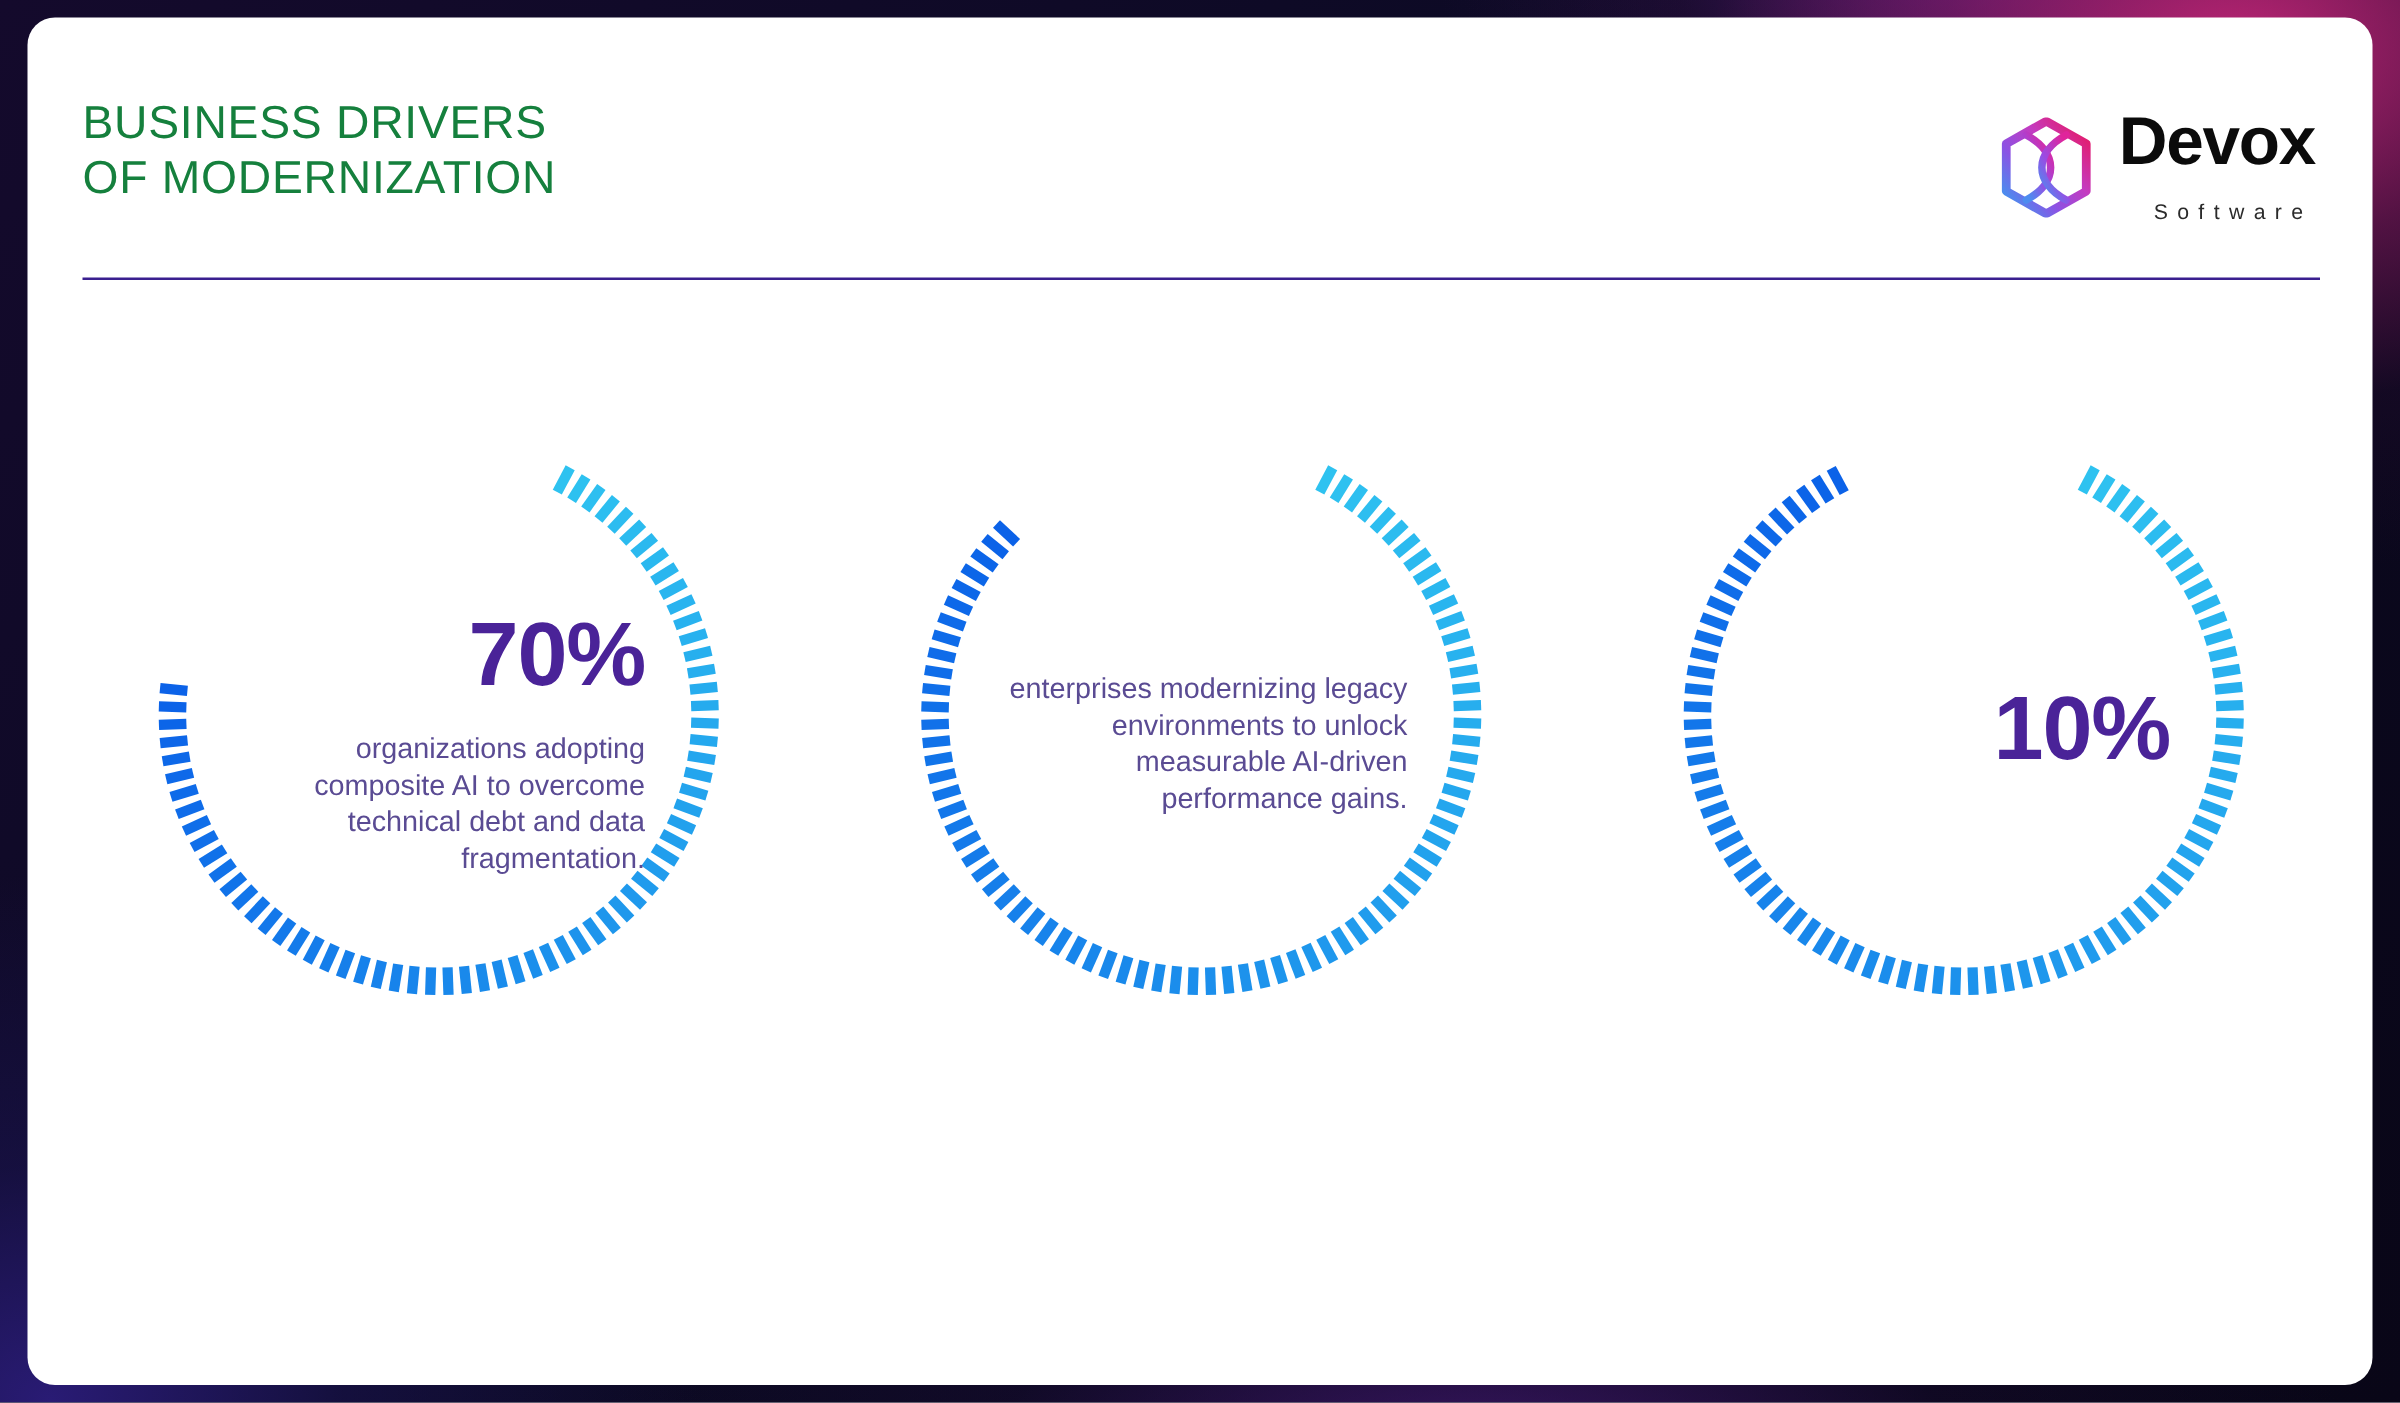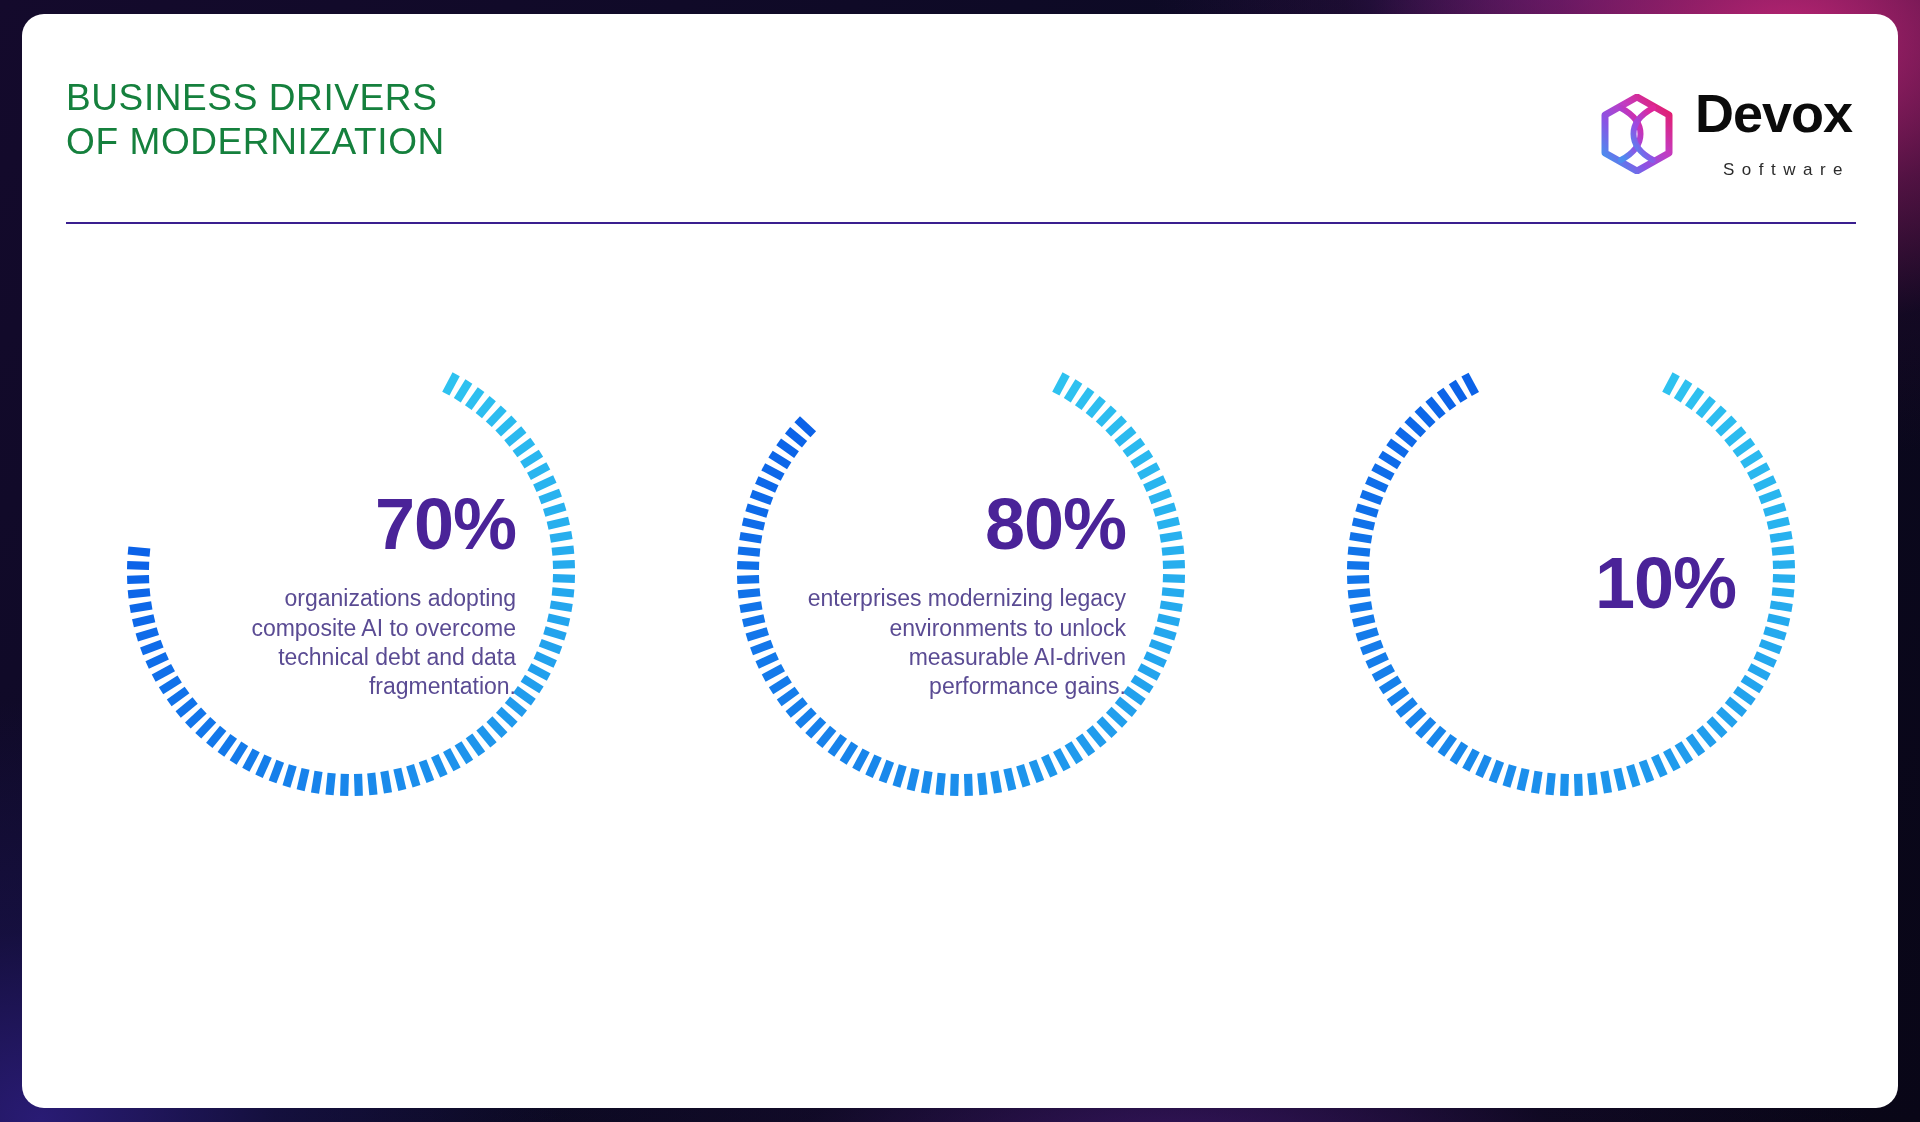--- a/index.html
+++ b/index.html
@@ -331,21 +331,20 @@
           <line x1="23.29" y1="90.89" x2="12.75" y2="87.72" stroke="rgb(14,107,233)" stroke-width="4.1" stroke-linecap="butt"></line>
           <line x1="25.40" y1="84.63" x2="15.09" y2="80.78" stroke="rgb(14,106,233)" stroke-width="4.1" stroke-linecap="butt"></line>
           <line x1="27.91" y1="78.52" x2="17.88" y2="74.00" stroke="rgb(13,104,233)" stroke-width="4.1" stroke-linecap="butt"></line>
           <line x1="30.82" y1="72.58" x2="21.11" y2="67.42" stroke="rgb(13,103,232)" stroke-width="4.1" stroke-linecap="butt"></line>
           <line x1="34.11" y1="66.85" x2="24.76" y2="61.06" stroke="rgb(12,102,232)" stroke-width="4.1" stroke-linecap="butt"></line>
           <line x1="37.77" y1="61.35" x2="28.82" y2="54.96" stroke="rgb(12,101,232)" stroke-width="4.1" stroke-linecap="butt"></line>
           <line x1="41.79" y1="56.10" x2="33.27" y2="49.14" stroke="rgb(11,99,232)" stroke-width="4.1" stroke-linecap="butt"></line>
           <line x1="46.13" y1="51.12" x2="38.09" y2="43.62" stroke="rgb(11,98,232)" stroke-width="4.1" stroke-linecap="butt"></line>
         </svg>
       <div class="gauge-content">
-        <div class="gauge-value">80%</div>
         <div class="gauge-desc">enterprises modernizing legacy environments to unlock measurable AI-driven performance gains.</div>
       </div>
     </div>
 
     <div class="gauge-card">
       <svg class="gauge-ring" viewBox="0 0 240 240" xmlns="http://www.w3.org/2000/svg">
           <line x1="167.42" y1="30.82" x2="172.58" y2="21.11" stroke="rgb(46,194,240)" stroke-width="4.1" stroke-linecap="butt"></line>
           <line x1="173.15" y1="34.11" x2="178.94" y2="24.76" stroke="rgb(46,193,240)" stroke-width="4.1" stroke-linecap="butt"></line>
           <line x1="178.65" y1="37.77" x2="185.04" y2="28.82" stroke="rgb(45,192,240)" stroke-width="4.1" stroke-linecap="butt"></line>
           <line x1="183.90" y1="41.79" x2="190.86" y2="33.27" stroke="rgb(45,190,240)" stroke-width="4.1" stroke-linecap="butt"></line>

